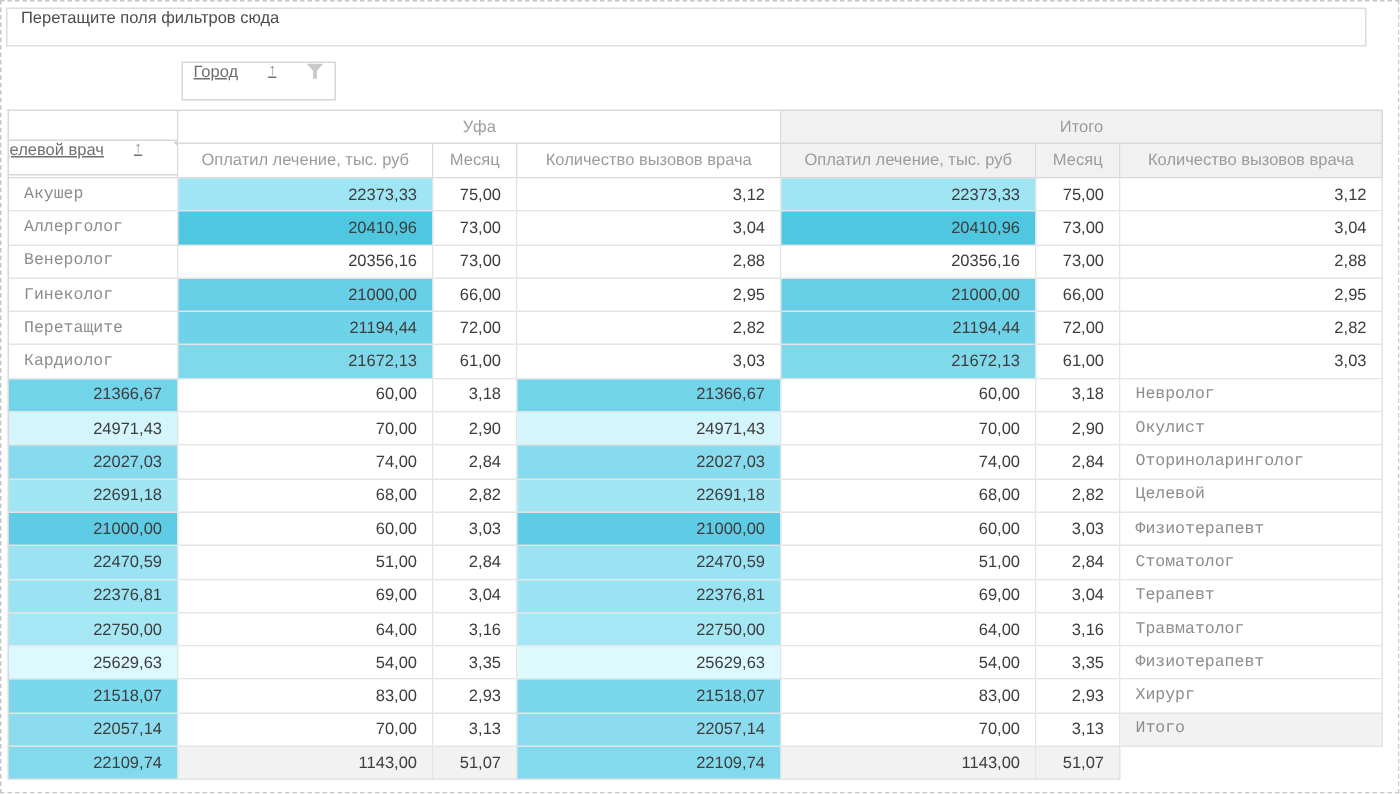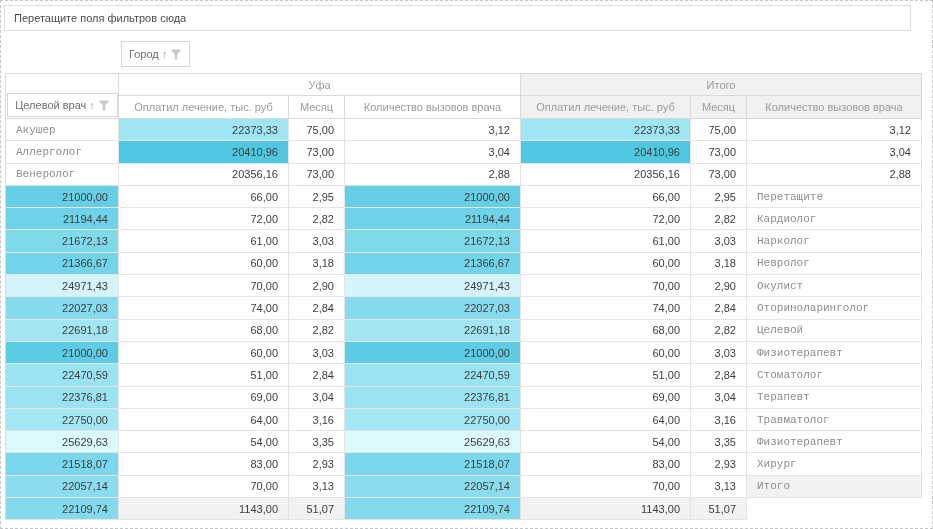--- a/index.html
+++ b/index.html
@@ -4,27 +4,28 @@
 <style>
   html,body{margin:0;padding:0;background:#fff;}
   .widget{
     position:relative;width:933px;height:529px;box-sizing:border-box;
     border:1px dashed #c6c6c6;background:#fff;
     font-family:"Liberation Sans",sans-serif;font-size:11px;color:#444;
     overflow:hidden;
   }
   .fbar{
     position:absolute;left:3px;right:21px;top:4px;height:26px;box-sizing:border-box;
-    border:1px solid #dcdcdc;background:#fff;display:flex;align-items:center;
+    border:1px solid #dcdcdc;background:#fff;display:flex;align-items:flex-start;
     padding-left:9px;color:#4c4c4c;
   }
   .pill{
     box-sizing:border-box;border:1px solid #d7d7d7;background:#fff;height:26px;
-    display:flex;align-items:center;gap:3px;padding:0 7px;color:#6f6f6f;cursor:pointer;
+    display:flex;align-items:flex-start;gap:20px;padding:0 7px;color:#6f6f6f;cursor:pointer;
     white-space:nowrap;
+    text-decoration:underline;
   }
   .cpill{position:absolute;left:120px;top:40px;}
   .arrow{color:#9a9a9a;font-size:11px;line-height:1;}
   .funnel{display:block;}
   .grid{
     position:absolute;left:4px;top:72px;background:#fff;display:grid;
     grid-template-columns:113px 170px 56px 176px 170px 56px 175px;
     grid-template-rows:22px 23px;grid-auto-rows:22.3px;
     border-top:1px solid #d9d9d9;border-left:1px solid #d9d9d9;
   }
@@ -89,41 +90,41 @@
       <div class="cell num" style="background: rgb(79, 199, 224);">20410,96</div>
       <div class="cell num">73,00</div>
       <div class="cell num">3,04</div>
       <div class="cell rl">Венеролог</div>
       <div class="cell num" style="background: rgb(255, 255, 255);">20356,16</div>
       <div class="cell num">73,00</div>
       <div class="cell num">2,88</div>
       <div class="cell num" style="background: rgb(255, 255, 255);">20356,16</div>
       <div class="cell num">73,00</div>
       <div class="cell num">2,88</div>
+      <div class="cell rl">Гинеколог</div>
       <div class="cell num" style="background: rgb(102, 207, 230);">21000,00</div>
       <div class="cell num">66,00</div>
       <div class="cell num">2,95</div>
       <div class="cell num" style="background: rgb(102, 207, 230);">21000,00</div>
       <div class="cell num">66,00</div>
       <div class="cell num">2,95</div>
       <div class="cell rl">Перетащите</div>
       <div class="cell num" style="background: rgb(110, 210, 232);">21194,44</div>
       <div class="cell num">72,00</div>
       <div class="cell num">2,82</div>
       <div class="cell num" style="background: rgb(110, 210, 232);">21194,44</div>
       <div class="cell num">72,00</div>
       <div class="cell num">2,82</div>
       <div class="cell rl">Кардиолог</div>
       <div class="cell num" style="background: rgb(128, 216, 235);">21672,13</div>
       <div class="cell num">61,00</div>
       <div class="cell num">3,03</div>
       <div class="cell num" style="background: rgb(128, 216, 235);">21672,13</div>
       <div class="cell num">61,00</div>
       <div class="cell num">3,03</div>
-      <div class="cell rl">Нарколог</div>
       <div class="cell num" style="background: rgb(114, 212, 233);">21366,67</div>
       <div class="cell num">60,00</div>
       <div class="cell num">3,18</div>
       <div class="cell num" style="background: rgb(114, 212, 233);">21366,67</div>
       <div class="cell num">60,00</div>
       <div class="cell num">3,18</div>
       <div class="cell rl">Невролог</div>
       <div class="cell num" style="background: rgb(212, 245, 251);">24971,43</div>
       <div class="cell num">70,00</div>
       <div class="cell num">2,90</div>

